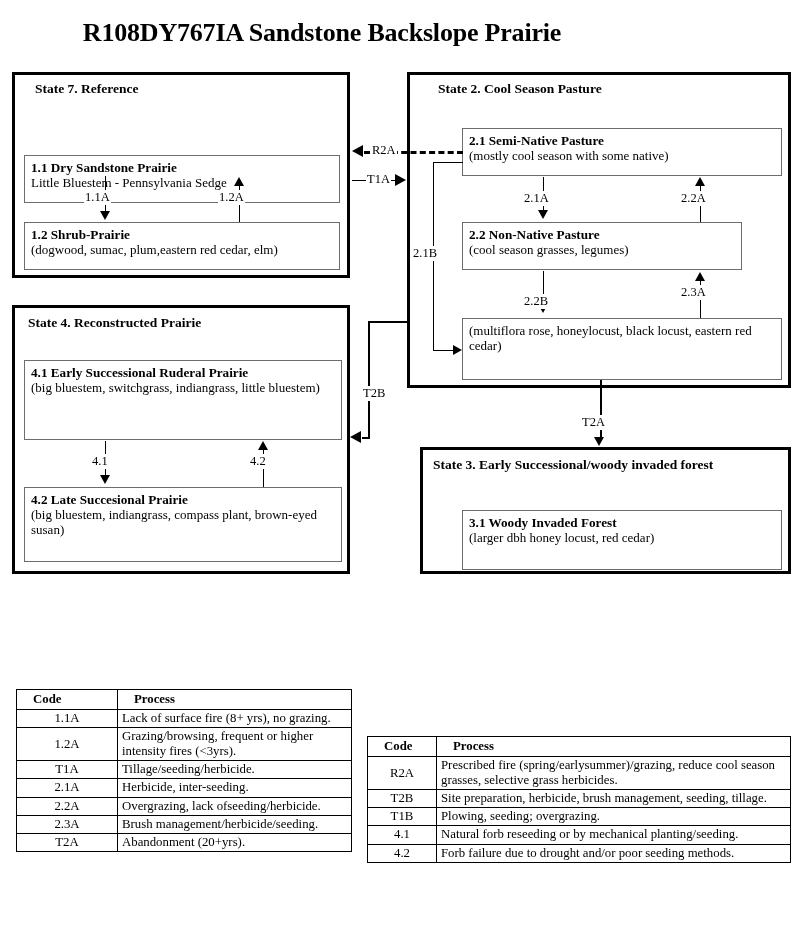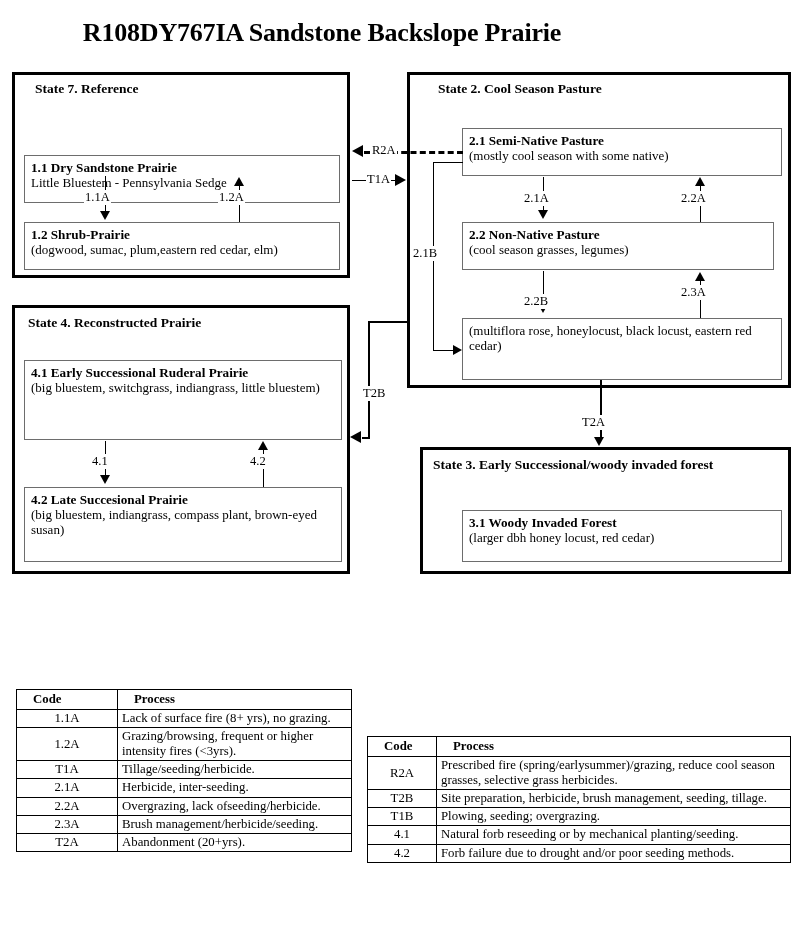--- a/index.html
+++ b/index.html
@@ -200,21 +200,21 @@
   <div class="edge-label" style="left:218px; top:190px;">1.2A</div>
 
   <div class="state-box" style="left:407px; top:72px; width:384px; height:316px;"></div>
   <div class="state-label" style="left:438px; top:81px;">State 2. Cool Season Pasture</div>
 
   <div class="phase-box" style="left:462px; top:128px; width:320px; height:48px;">
     <span class="phase-title">2.1 Semi-Native Pasture</span>
     <span class="phase-desc">(mostly cool season with some native)</span>
   </div>
 
-  <div class="phase-box" style="left:462px; top:222px; width:312px; height:48px;">
+  <div class="phase-box" style="left:462px; top:222px; width:280px; height:48px;">
     <span class="phase-title">2.2 Non-Native Pasture</span>
     <span class="phase-desc">(cool season grasses, legumes)</span>
   </div>
 
   <div class="phase-box" style="left:462px; top:318px; width:320px; height:62px;">
     <span class="phase-desc">(multiflora rose, honeylocust, black locust, eastern red cedar)</span>
   </div>
 
   <div class="vline" style="left:543px; top:177px; height:34px;"></div>
   <div class="arrow-down" style="left:537.5px; top:210px;"></div>
@@ -255,21 +255,21 @@
   <div class="arrow-down" style="left:99.5px; top:475px;"></div>
   <div class="edge-label" style="left:91px; top:454px;">4.1</div>
 
   <div class="vline" style="left:263px; top:450px; height:37px;"></div>
   <div class="arrow-up" style="left:257.5px; top:441px;"></div>
   <div class="edge-label" style="left:249px; top:454px;">4.2</div>
 
   <div class="state-box" style="left:420px; top:447px; width:371px; height:127px;"></div>
   <div class="state-label" style="left:433px; top:457px;">State 3. Early Successional/woody invaded forest</div>
 
-  <div class="phase-box" style="left:462px; top:510px; width:320px; height:52px;">
+  <div class="phase-box" style="left:462px; top:510px; width:320px; height:60px;">
     <span class="phase-title">3.1 Woody Invaded Forest</span>
     <span class="phase-desc">(larger dbh honey locust, red cedar)</span>
   </div>
 
   <div class="hline-dashed" style="left:364px; top:151px; width:99px;"></div>
   <div class="arrow-left" style="left:352px; top:145px;"></div>
   <div class="edge-label" style="left:371px; top:143px;">R2A</div>
 
   <div class="hline" style="left:352px; top:180px; width:52px;"></div>
   <div class="arrow-right" style="left:395px; top:174px;"></div>

